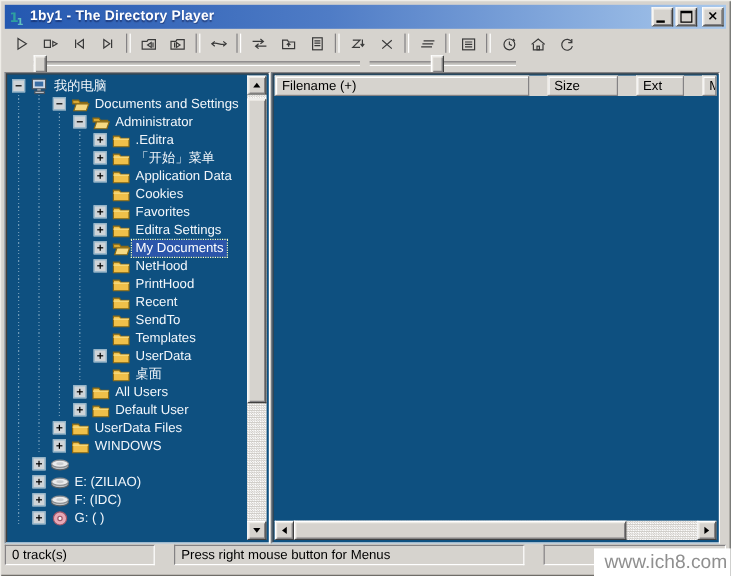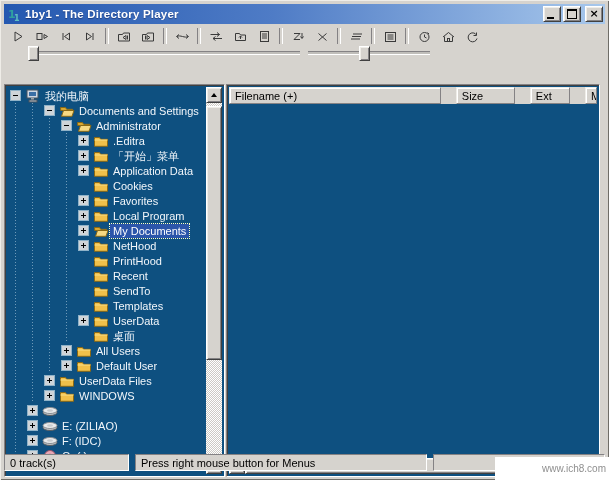--- a/index.html
+++ b/index.html
@@ -37,21 +37,21 @@
   .slider{position:absolute;top:47px;height:12px;}
   .rail{position:absolute;left:0;right:0;top:4px;height:2px;
     border-top:1px solid #848284;border-bottom:1px solid #fff;background:#c0beba;}
   .knob{position:absolute;top:-1px;width:9px;height:13px;background:#d6d3ce;
     border:1px solid;border-color:#fff #404040 #404040 #fff;
     box-shadow:inset 1px 1px 0 #efede8, inset -1px -1px 0 #848284;}
   #seek-slider{left:28px;width:272px;}
   #volume-slider{left:308px;width:122px;}
   
   .sunken{border:1px solid;border-color:#848284 #fff #fff #848284;
-    box-shadow:inset 1px 1px 0 #404040;margin-top:24px;}
+    box-shadow:inset 1px 1px 0 #404040;}
   .treepanel{position:absolute;left:4px;top:60px;width:219px;height:391px;background:#0e5080;}
   .treeview{position:absolute;left:2px;top:2px;right:18px;bottom:2px;overflow:hidden;padding-top:1px;}
   .trow{height:15px;display:flex;align-items:center;white-space:nowrap;color:#f2f6fa;}
   .guide{width:17px;height:15px;position:relative;flex:none;}
   .guide.line::before{content:"";position:absolute;left:8px;top:0;bottom:0;width:1px;
     background-image:repeating-linear-gradient(to bottom,#6f9ab8 0 1px,transparent 1px 3px);}
   .bcell{width:17px;height:15px;position:relative;flex:none;display:flex;align-items:center;justify-content:center;}
   .pm{width:9px;height:9px;background:#cfd4d8;border:1px solid #8fb2c8;position:relative;box-sizing:content-box;}
   .pm::before{content:"";position:absolute;left:2px;top:4px;width:5px;height:1px;background:#000;}
   .pm.plus::after{content:"";position:absolute;left:4px;top:2px;width:1px;height:5px;background:#000;}
@@ -78,27 +78,27 @@
   
   .listpanel{position:absolute;left:226px;top:60px;width:372px;height:391px;background:#0e5080;}
   .lheader{position:absolute;left:2px;top:2px;right:2px;height:17px;display:flex;background:#d6d3ce;gap:15px;}
   .hseg{height:17px;box-sizing:border-box;padding:2px 5px 0 5px;background:#d6d3ce;
     border:1px solid;border-color:#efede8 #848284 #848284 #efede8;
     box-shadow:inset 1px 1px 0 #fff;overflow:hidden;white-space:nowrap;}
   .hseg.num{text-align:left;}
   .lbody{position:absolute;left:2px;top:19px;right:2px;bottom:18px;background:#0e5080;}
   .hscroll{position:absolute;left:2px;right:2px;bottom:2px;height:16px;background:#0e5080;}
   
-  .statusbar{position:absolute;left:4px;top:454px;right:4px;height:19px;display:flex;gap:6px;}
+  .statusbar{position:absolute;left:4px;top:454px;right:4px;height:19px;display:flex;gap:16px;}
   .spanel{height:17px;box-sizing:border-box;background:#d6d3ce;padding:2px 5px 0 5px;
     border:1px solid;border-color:#848284 #fff #fff #848284;white-space:nowrap;overflow:hidden;}
   
   .watermark{position:absolute;right:0;bottom:0;width:114px;height:23px;background:#fff;
     display:flex;align-items:center;justify-content:flex-end;padding-right:3px;box-sizing:border-box;
-    color:#8f8f8f;font-size:10px;font-family:"Liberation Sans",sans-serif;}
+    color:#8f8f8f;font-size:16px;font-family:"Liberation Sans",sans-serif;}
 </style>
 </head>
 <body>
 
 <div class="titlebar">
   <span class="appicon">
     <svg width="15" height="15" viewBox="0 0 15 15">
       <rect x="0" y="0" width="15" height="15" fill="none"></rect>
       <text x="1" y="11" font-size="11" font-family="DejaVu Sans" font-weight="bold" fill="#2fa0a0">1</text>
       <text x="7" y="14" font-size="8" font-family="DejaVu Sans" font-weight="bold" fill="#60c0c0">1</text>
@@ -374,21 +374,21 @@
         <span class="guide line"></span>
         <span class="bcell">
           <span class="pm plus"></span>
         </span>
         <span class="ticon">
           <svg width="16" height="14" viewBox="0 0 16 14">
             <path d="M1.5 3.5 h5 l1.2 1.8 h6.8 v7 h-13 Z" fill="#f0c04a" stroke="#8a6914"></path>
             <path d="M1.5 6 h13" stroke="#f8e08a"></path>
           </svg>
         </span>
-        <span class="tlabel">Local Program</span>
+        <span class="tlabel">Editra Settings</span>
       </div>
       <div class="trow">
         <span class="guide line"></span>
         <span class="guide line"></span>
         <span class="guide line"></span>
         <span class="guide line"></span>
         <span class="bcell">
           <span class="pm plus"></span>
         </span>
         <span class="ticon">

